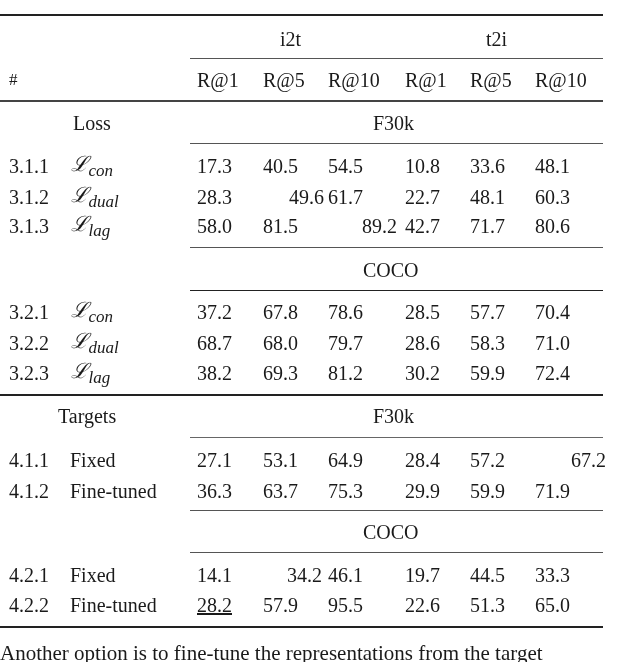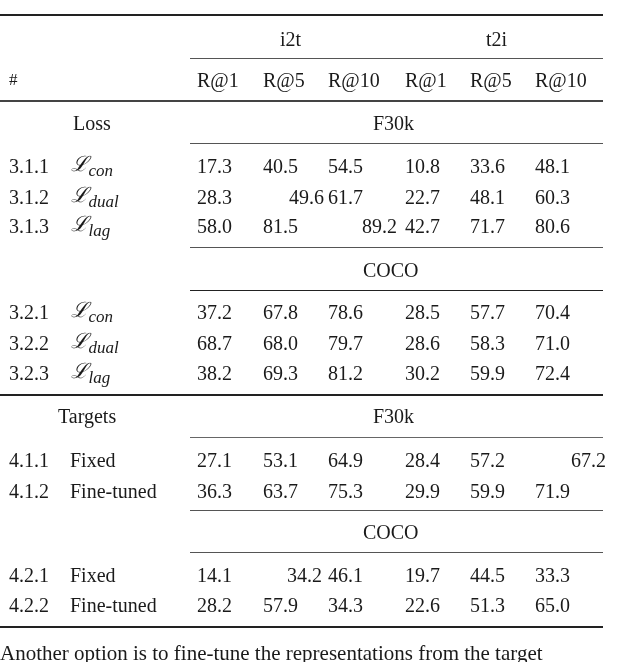--- a/index.html
+++ b/index.html
@@ -136,22 +136,22 @@
     <span class="t" style="left:197px;top:0;">14.1</span>
     <span class="t" style="left:261px;top:0;margin-left:26px;">34.2</span>
     <span class="t" style="left:328px;top:0;">46.1</span>
     <span class="t" style="left:405px;top:0;">19.7</span>
     <span class="t" style="left:470px;top:0;">44.5</span>
     <span class="t" style="left:535px;top:0;">33.3</span>
   </div>
   <div style="position:absolute;left:0;top:595px;width:603px;height:24px;">
     <span class="t" style="left:9px;top:0;">4.2.2</span>
     <span class="t" style="left:70px;top:0;">Fine-tuned</span>
-    <span class="t" style="left:197px;top:0;">28.2</span>
+    <span class="t" style="left:197px;top:0;text-decoration:underline;">28.2</span>
     <span class="t" style="left:263px;top:0;">57.9</span>
-    <span class="t" style="left:328px;top:0;">34.3</span>
+    <span class="t" style="left:328px;top:0;">95.5</span>
     <span class="t" style="left:405px;top:0;">22.6</span>
     <span class="t" style="left:470px;top:0;">51.3</span>
     <span class="t" style="left:535px;top:0;">65.0</span>
   </div>
 </div>
 
 <p class="t" style="left:0;top:643px;margin:0;font-size:21px;">Another option is to fine-tune the representations from the target</p>
 
 </body></html>

